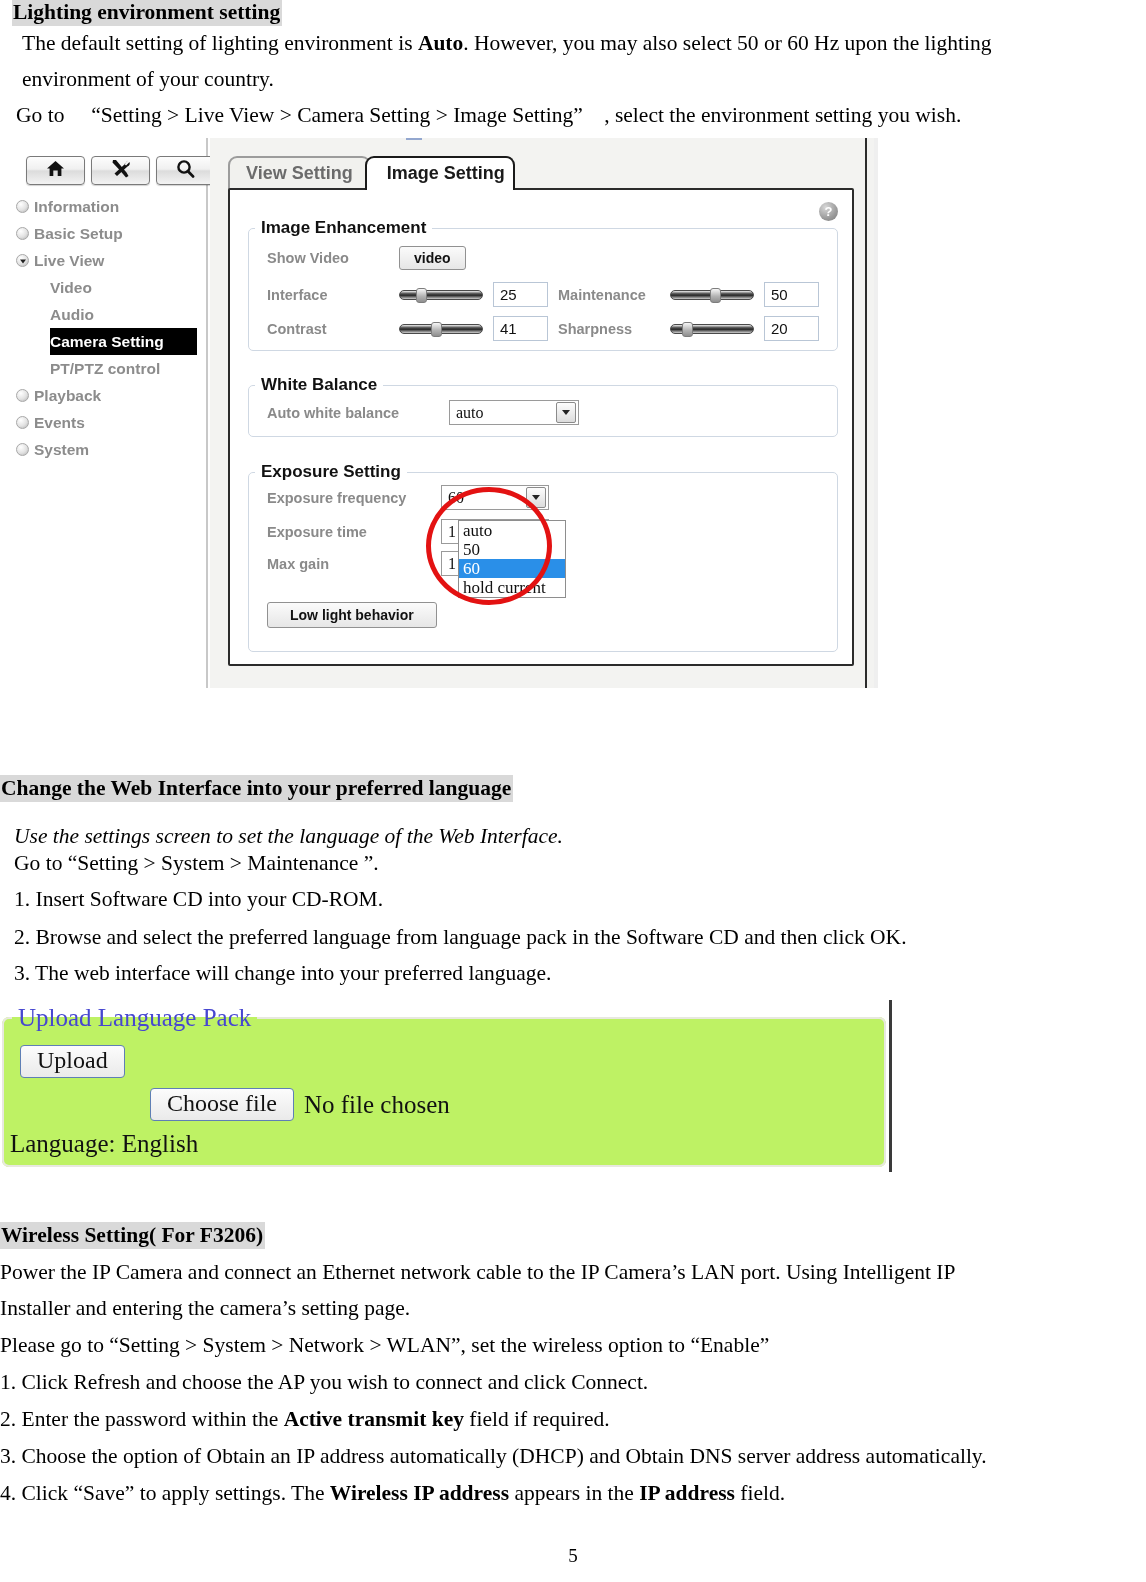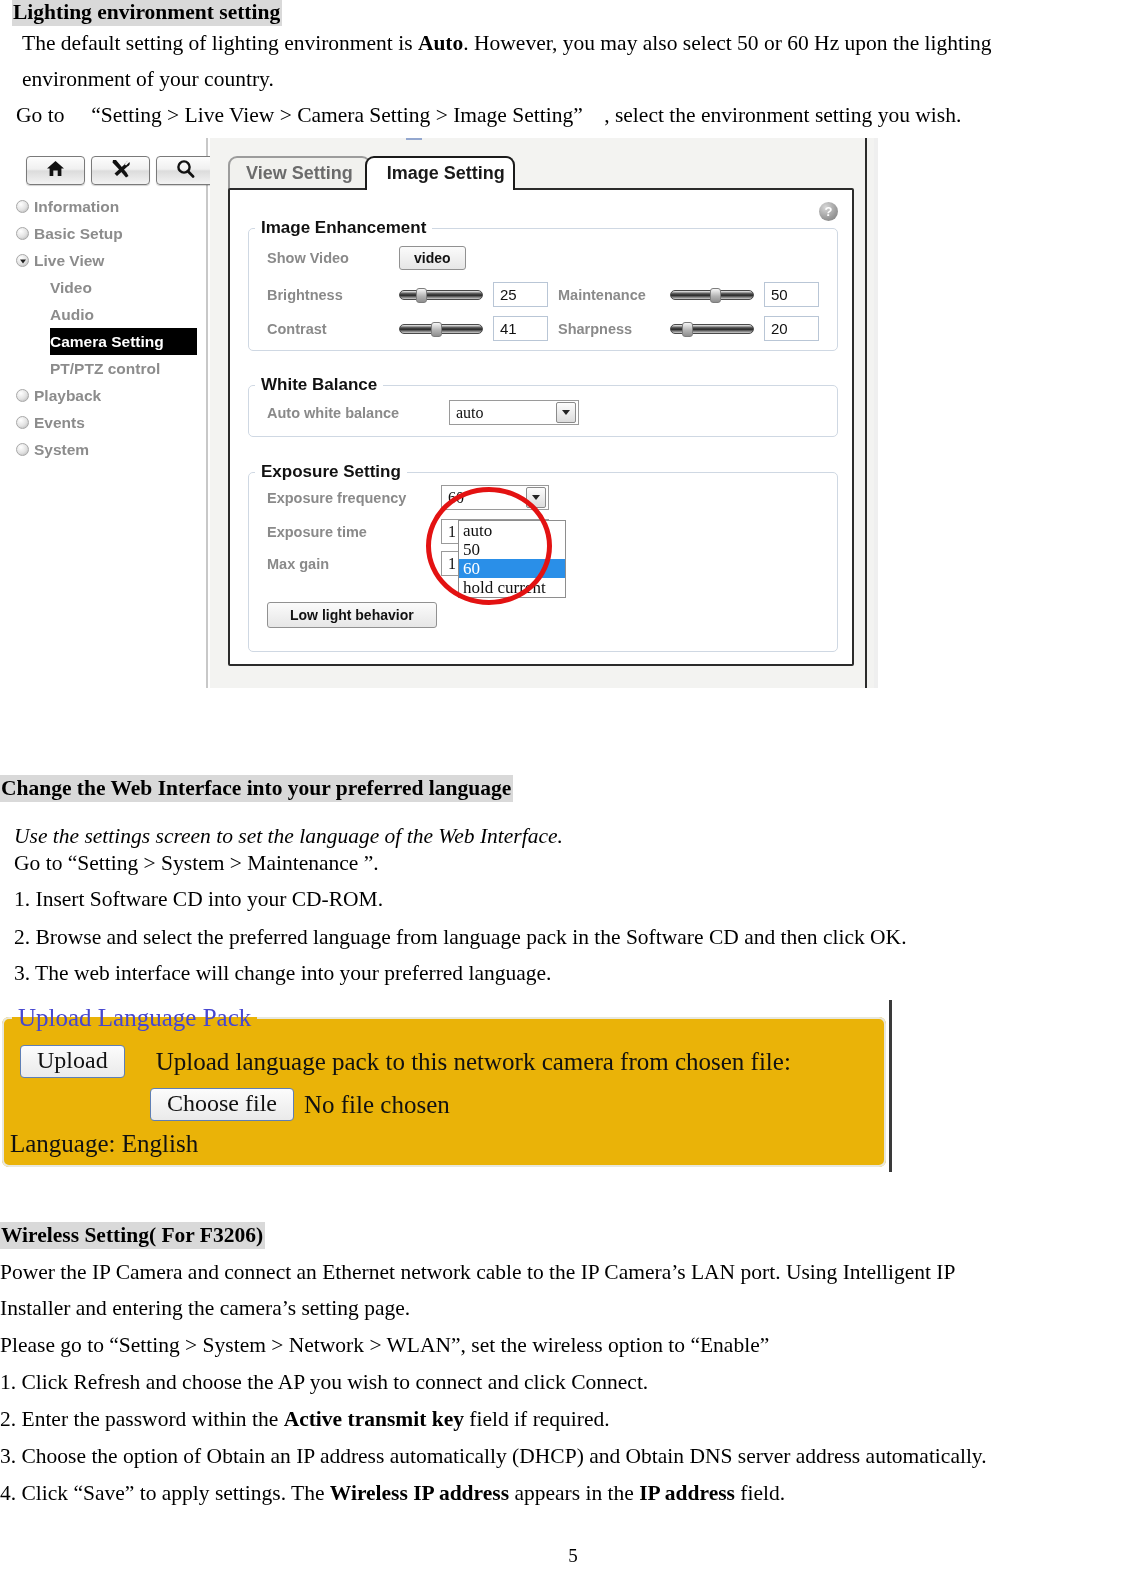--- a/index.html
+++ b/index.html
@@ -269,32 +269,32 @@
     position: absolute;
     left: 2px; top: 1000px;
     width: 890px; height: 172px;
   }
   #shot2 fieldset {
     position: absolute; left: 0; top: 4px;
     width: 884px; height: 163px;
     border: 2px solid #e8e8df;
     border-radius: 7px;
     margin: 0; padding: 0;
-    background: #eab308;
+    background: #bef264;
   }
   #shot2 legend {
     font-family: "Liberation Serif", "DejaVu Serif", serif;
     font-size: 25px;
     color: #4747d0;
     padding: 0 6px;
     margin-left: 8px;
   }
   #shot2 .r1 {
     position: absolute; left: 18px; top: 45px;
-    display: flex; align-items: center; gap: 21px;
+    display: flex; align-items: center;
   }
   #shot2 .r2 {
     position: absolute; left: 148px; top: 88px;
     display: flex; align-items: center;
   }
   #shot2 .r3 {
     position: absolute; left: 8px; top: 130px;
     font-family: "Liberation Serif", "DejaVu Serif", serif;
     font-size: 25px; color: #111;
   }
@@ -420,21 +420,21 @@
           <span>?</span>
         </div>
 
       <fieldset class="grp" style="left:18px; top:28px; width:590px; height:133px;">
         <legend>Image Enhancement</legend>
         <div class="row" style="margin-top:4px;">
           <span class="lbl">Show Video</span>
           <span class="btn">video</span>
         </div>
         <div class="row" style="margin-top:6px;">
-          <span class="lbl">Brightness</span>
+          <span class="lbl">Interface</span>
           <span class="slider">
               <span class="thumb" style="left:20%;"></span>
             </span>
           <span class="numbox">25</span>
           <span class="lbl w2" style="padding-left:0;width:112px;">Maintenance</span>
           <span class="slider">
               <span class="thumb" style="left:48%;"></span>
             </span>
           <span class="numbox">50</span>
         </div>
@@ -534,21 +534,20 @@
 <div class="doc-line" style="left:14px; top:889px;">1. Insert Software CD into your CD-ROM.</div>
 <div class="doc-line" style="left:14px; top:927px;">2. Browse and select the preferred language from language pack in the Software CD and then click OK.</div>
 <div class="doc-line" style="left:14px; top:963px;">3. The web interface will change into your preferred language.</div>
 
 <div id="shot2">
   <fieldset>
     <legend>Upload Language Pack</legend>
   </fieldset>
   <div class="r1">
     <span class="fbtn">Upload</span>
-    <span class="ftxt">Upload language pack to this network camera from chosen file:</span>
   </div>
   <div class="r2">
     <span class="fbtn">Choose file</span>
     <span class="ftxt">No file chosen</span>
   </div>
   <div class="r3">Language: English</div>
   <div class="edge"></div>
 </div>
 
 <div class="doc-line" style="left:0px; top:1225px;">

